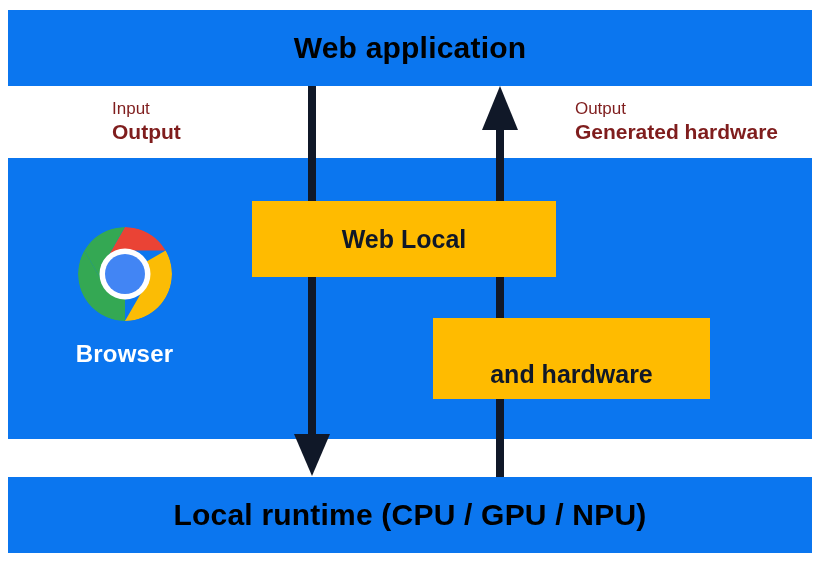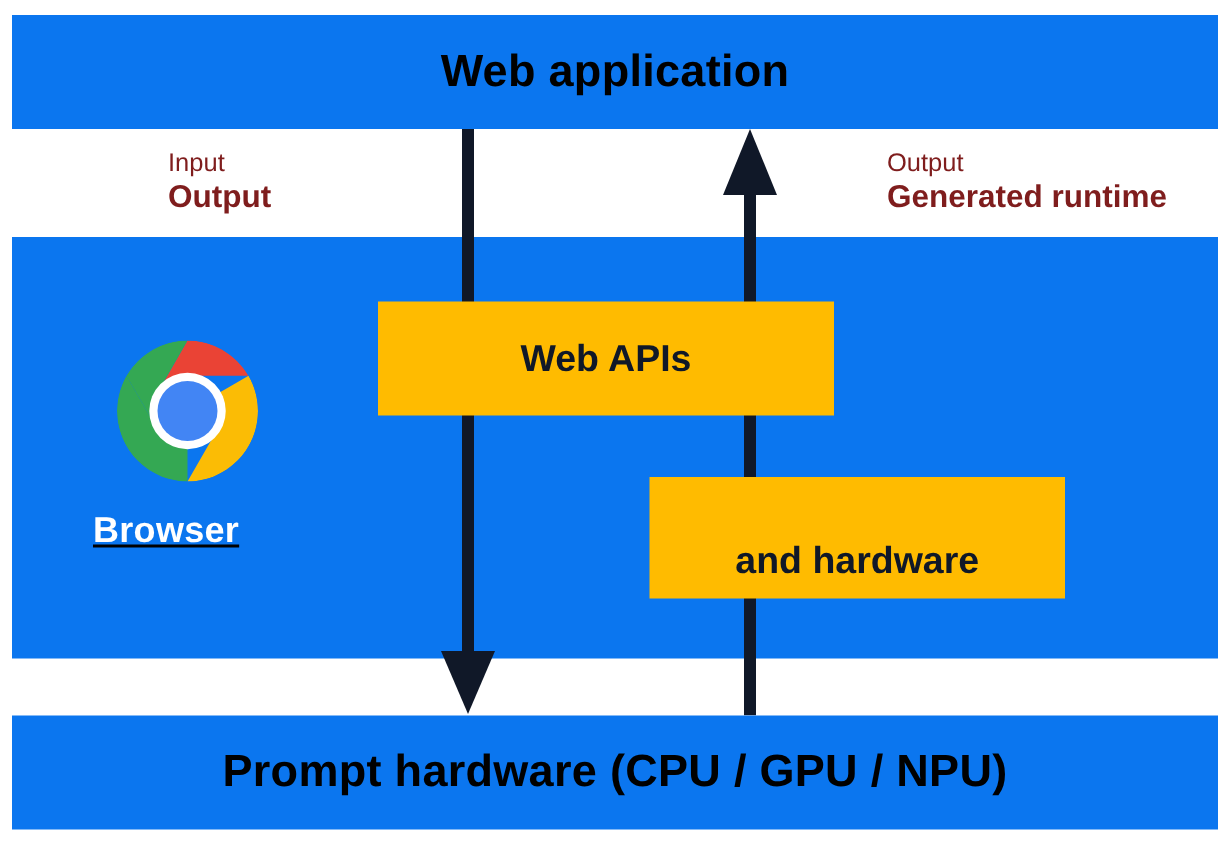--- a/index.html
+++ b/index.html
@@ -103,22 +103,21 @@
     height: 391px;
   }
 
   
   #browser-block {
     position: absolute;
     left: 62px;
     top: 224px;
     width: 125px;
     z-index: 3;
-    text-align: left;
-    text-decoration: underline;
+    text-align: center;
   }
   #chrome-icon {
     display: block;
     margin: 0 auto;
   }
   #browser-label {
     display: block;
     margin-top: 16px;
     color: #ffffff;
     font-size: 24px;
@@ -161,31 +160,31 @@
 
 <div id="canvas">
 
   <div class="band" id="band-web-application">
     <span class="band-label">Web application</span>
   </div>
 
   <div class="band" id="band-browser"></div>
 
   <div class="band" id="band-local-hardware">
-    <span class="band-label">Prompt hardware (CPU / GPU / NPU)</span>
+    <span class="band-label">Local runtime (CPU / GPU / NPU)</span>
   </div>
 
   <div class="io-caption" id="caption-input">
     <span class="io-small">Input</span>
     <span class="io-big">Output</span>
   </div>
 
   <div class="io-caption" id="caption-output">
     <span class="io-small">Output</span>
-    <span class="io-big">Generated runtime</span>
+    <span class="io-big">Generated hardware</span>
   </div>
 
   <svg class="arrow" id="arrow-down-prompt" viewBox="0 0 38 390" preserveAspectRatio="none">
     <rect x="15" y="0" width="8" height="355" fill="#101828"></rect>
     <polygon points="1,348 37,348 19,390" fill="#101828"></polygon>
   </svg>
 
   <svg class="arrow" id="arrow-up-generated" viewBox="0 0 38 391" preserveAspectRatio="none">
     <rect x="15" y="41" width="8" height="350" fill="#101828"></rect>
     <polygon points="19,0 37,44 1,44" fill="#101828"></polygon>
@@ -208,21 +207,21 @@
 
         <path d="M9.3 26.5 A47 47 0 0 1 50 3 L29.7 38.3 A23.5 23.5 0 0 0 29.7 61.7 Z" fill="#34a853"></path>
       </g>
       <circle cx="50" cy="50" r="25.5" fill="#ffffff"></circle>
       <circle cx="50" cy="50" r="20" fill="#4285f4"></circle>
     </svg>
     <span id="browser-label">Browser</span>
   </div>
 
   <div class="amber-box" id="box-web-apis">
-    <span class="amber-label">Web APIs</span>
+    <span class="amber-label">Web Local</span>
   </div>
 
   <div class="amber-box" id="box-builtin-models">
     <span class="amber-label">
       <br>
       <span>and hardware</span>
     </span>
   </div>
 
 </div>

